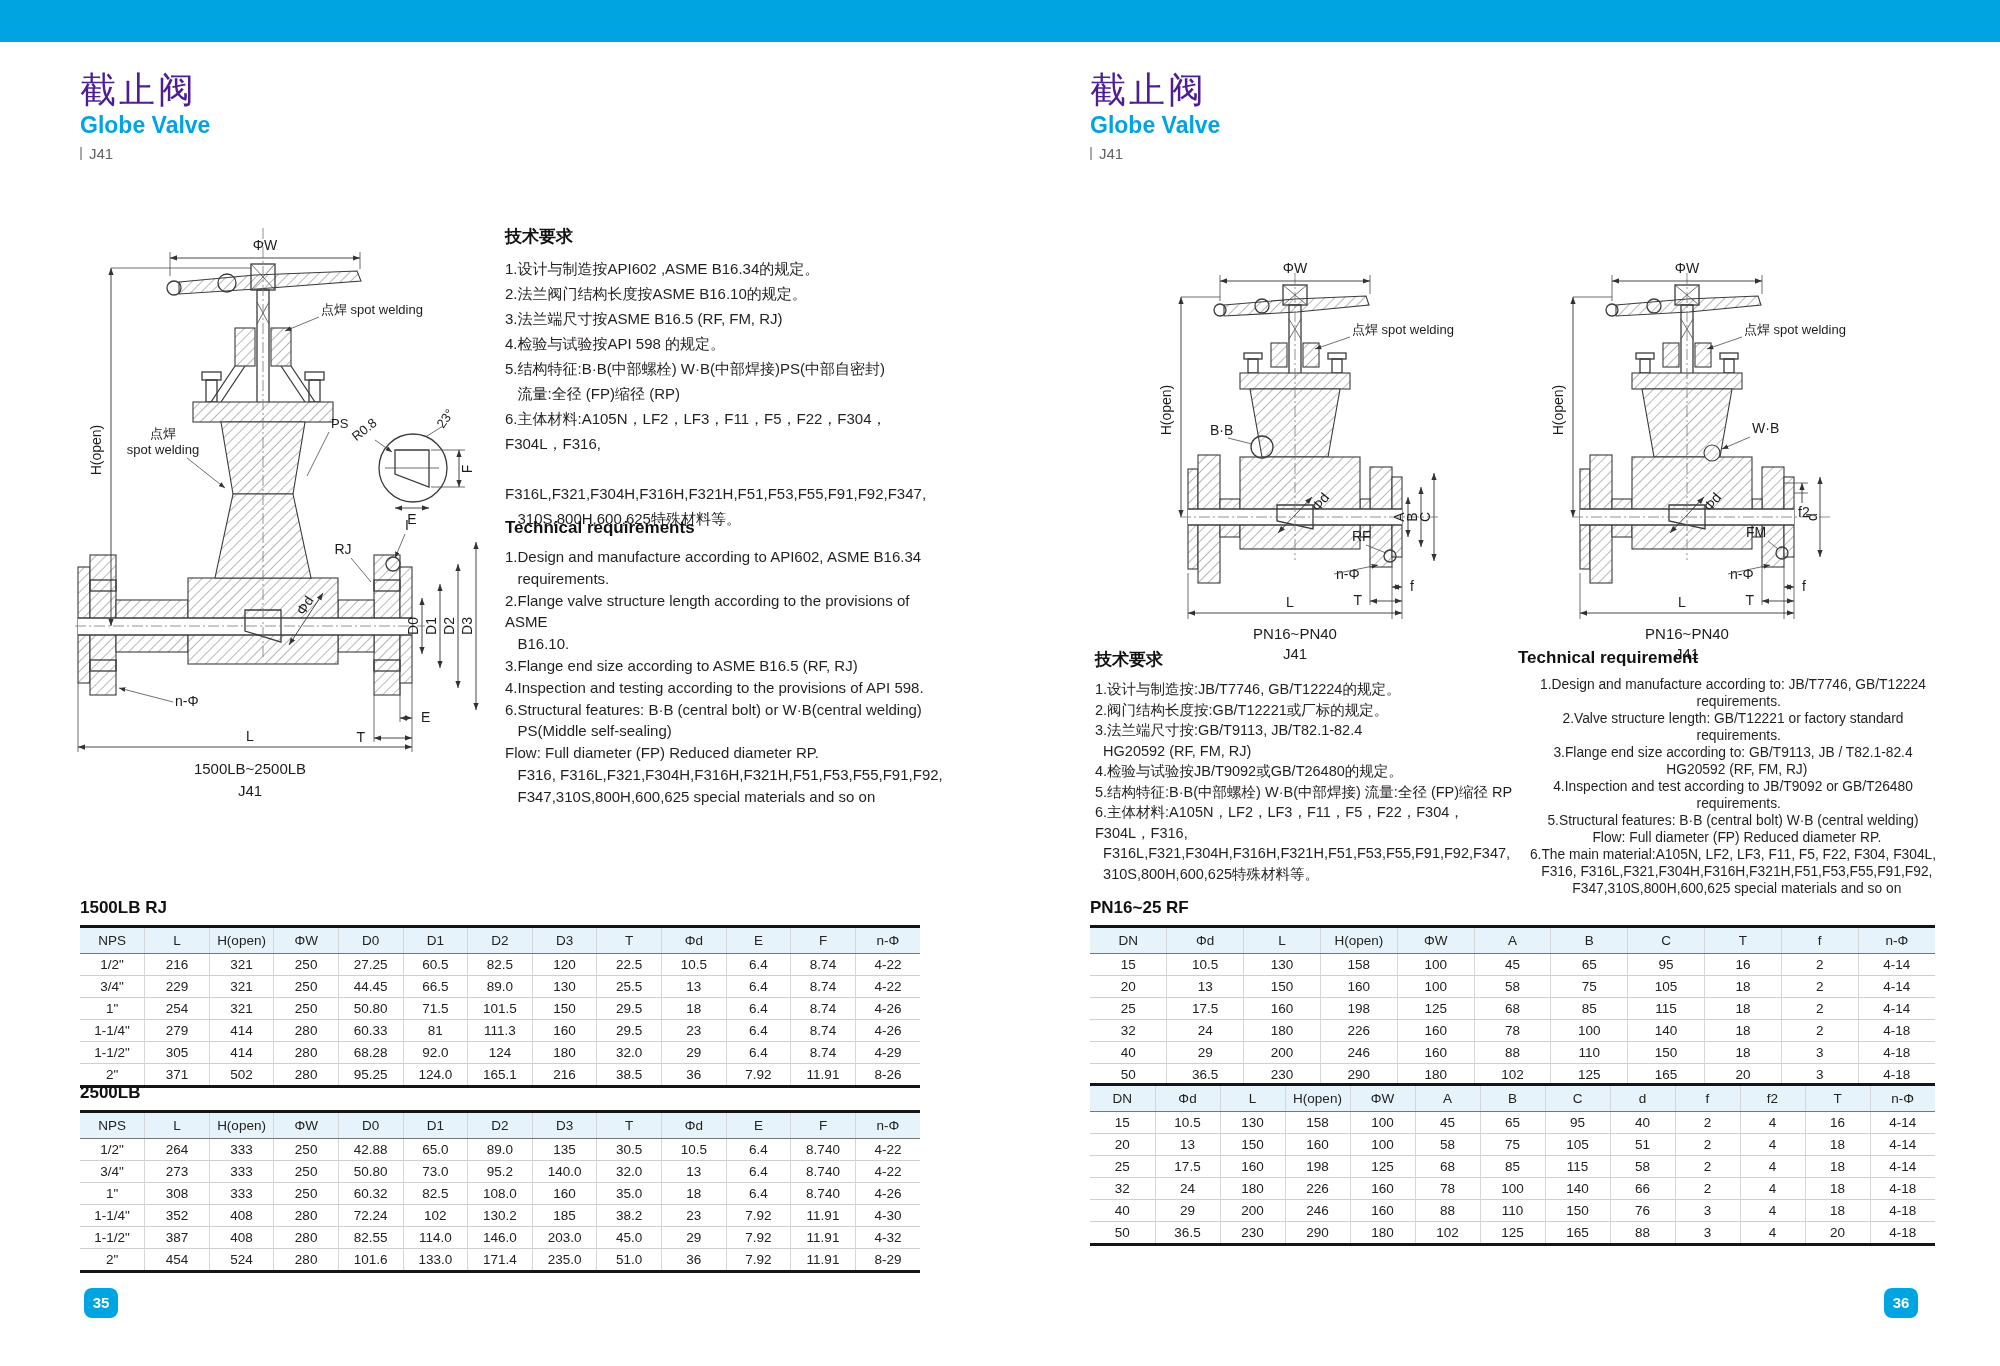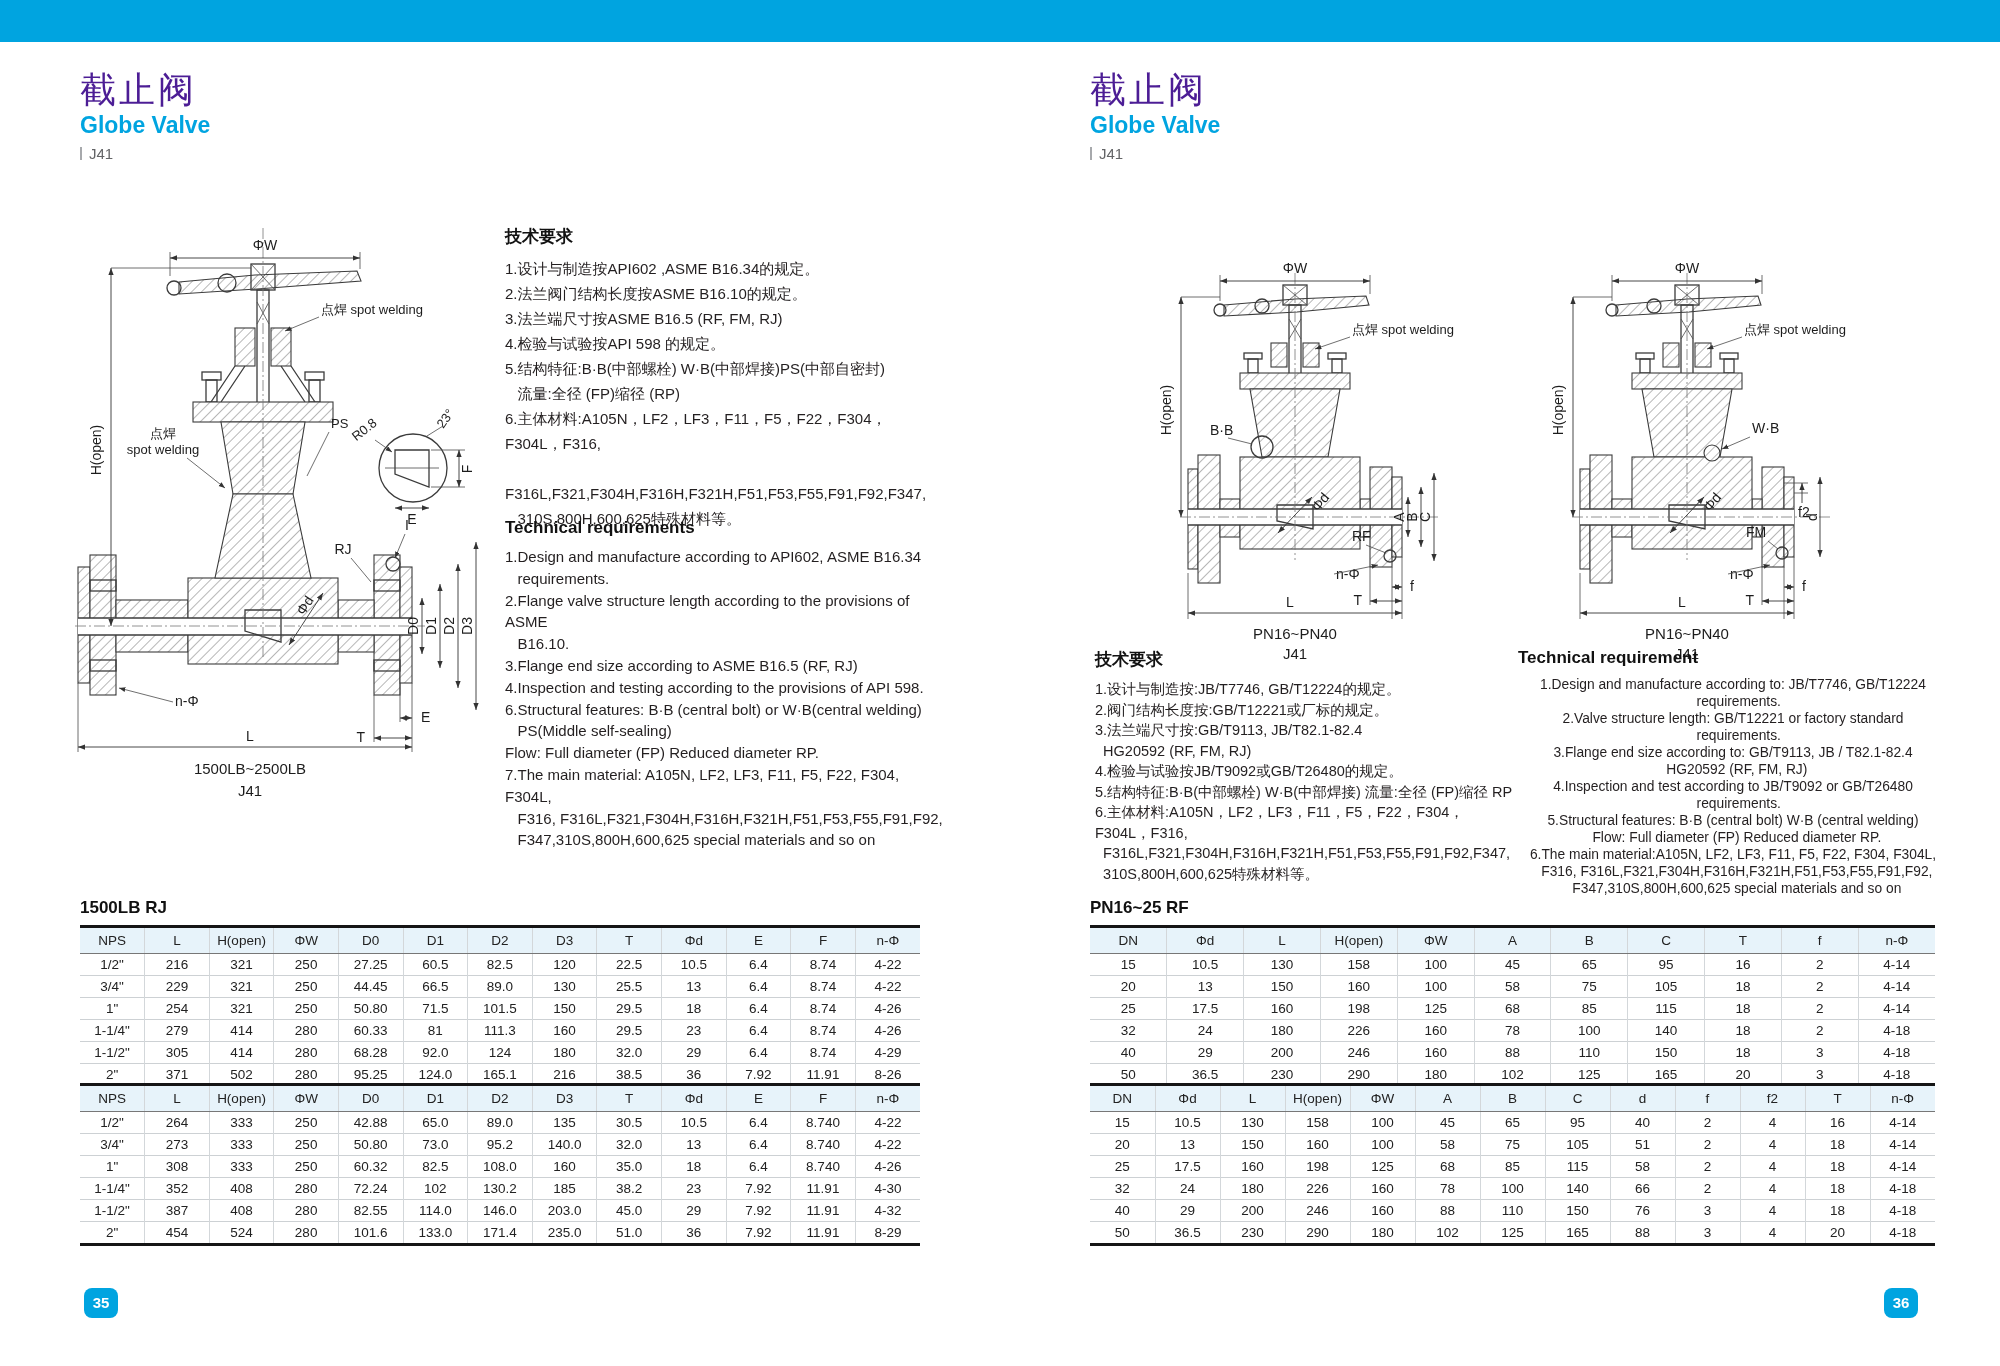--- a/index.html
+++ b/index.html
@@ -195,21 +195,20 @@
     <div>
         <div class="line">1.Design and manufacture according to API602, ASME B16.34</div>
         <div class="line">   requirements.</div>
         <div class="line">2.Flange valve structure length according to the provisions of ASME</div>
         <div class="line">   B16.10.</div>
         <div class="line">3.Flange end size according to ASME B16.5 (RF, RJ)</div>
         <div class="line">4.Inspection and testing according to the provisions of API 598.</div>
         <div class="line">6.Structural features: B·B (central bolt) or W·B(central welding)</div>
         <div class="line">   PS(Middle self-sealing)</div>
         <div class="line">Flow: Full diameter (FP) Reduced diameter RP.</div>
-        <div class="line">7.The main material: A105N, LF2, LF3, F11, F5, F22, F304, F304L,</div>
         <div class="line">   F316, F316L,F321,F304H,F316H,F321H,F51,F53,F55,F91,F92,</div>
         <div class="line">   F347,310S,800H,600,625 special materials and so on</div>
       </div>
   </div>
 
   <div class="tableblock" style="left:80px;top:898px;width:840px;">
     <div class="tabletitle">1500LB RJ</div>
     <table class="dtable">
         <thead>
           <tr>
@@ -316,20 +315,21 @@
             <td>38.5</td>
             <td>36</td>
             <td>7.92</td>
             <td>11.91</td>
             <td>8-26</td>
           </tr>
         </tbody>
       </table>
   </div>
   <div class="tableblock" style="left:80px;top:1083px;width:840px;">
+    <div class="tabletitle">2500LB</div>
     <table class="dtable">
         <thead>
           <tr>
             <th>NPS</th>
             <th>L</th>
             <th>H(open)</th>
             <th>ΦW</th>
             <th>D0</th>
             <th>D1</th>
             <th>D2</th>

